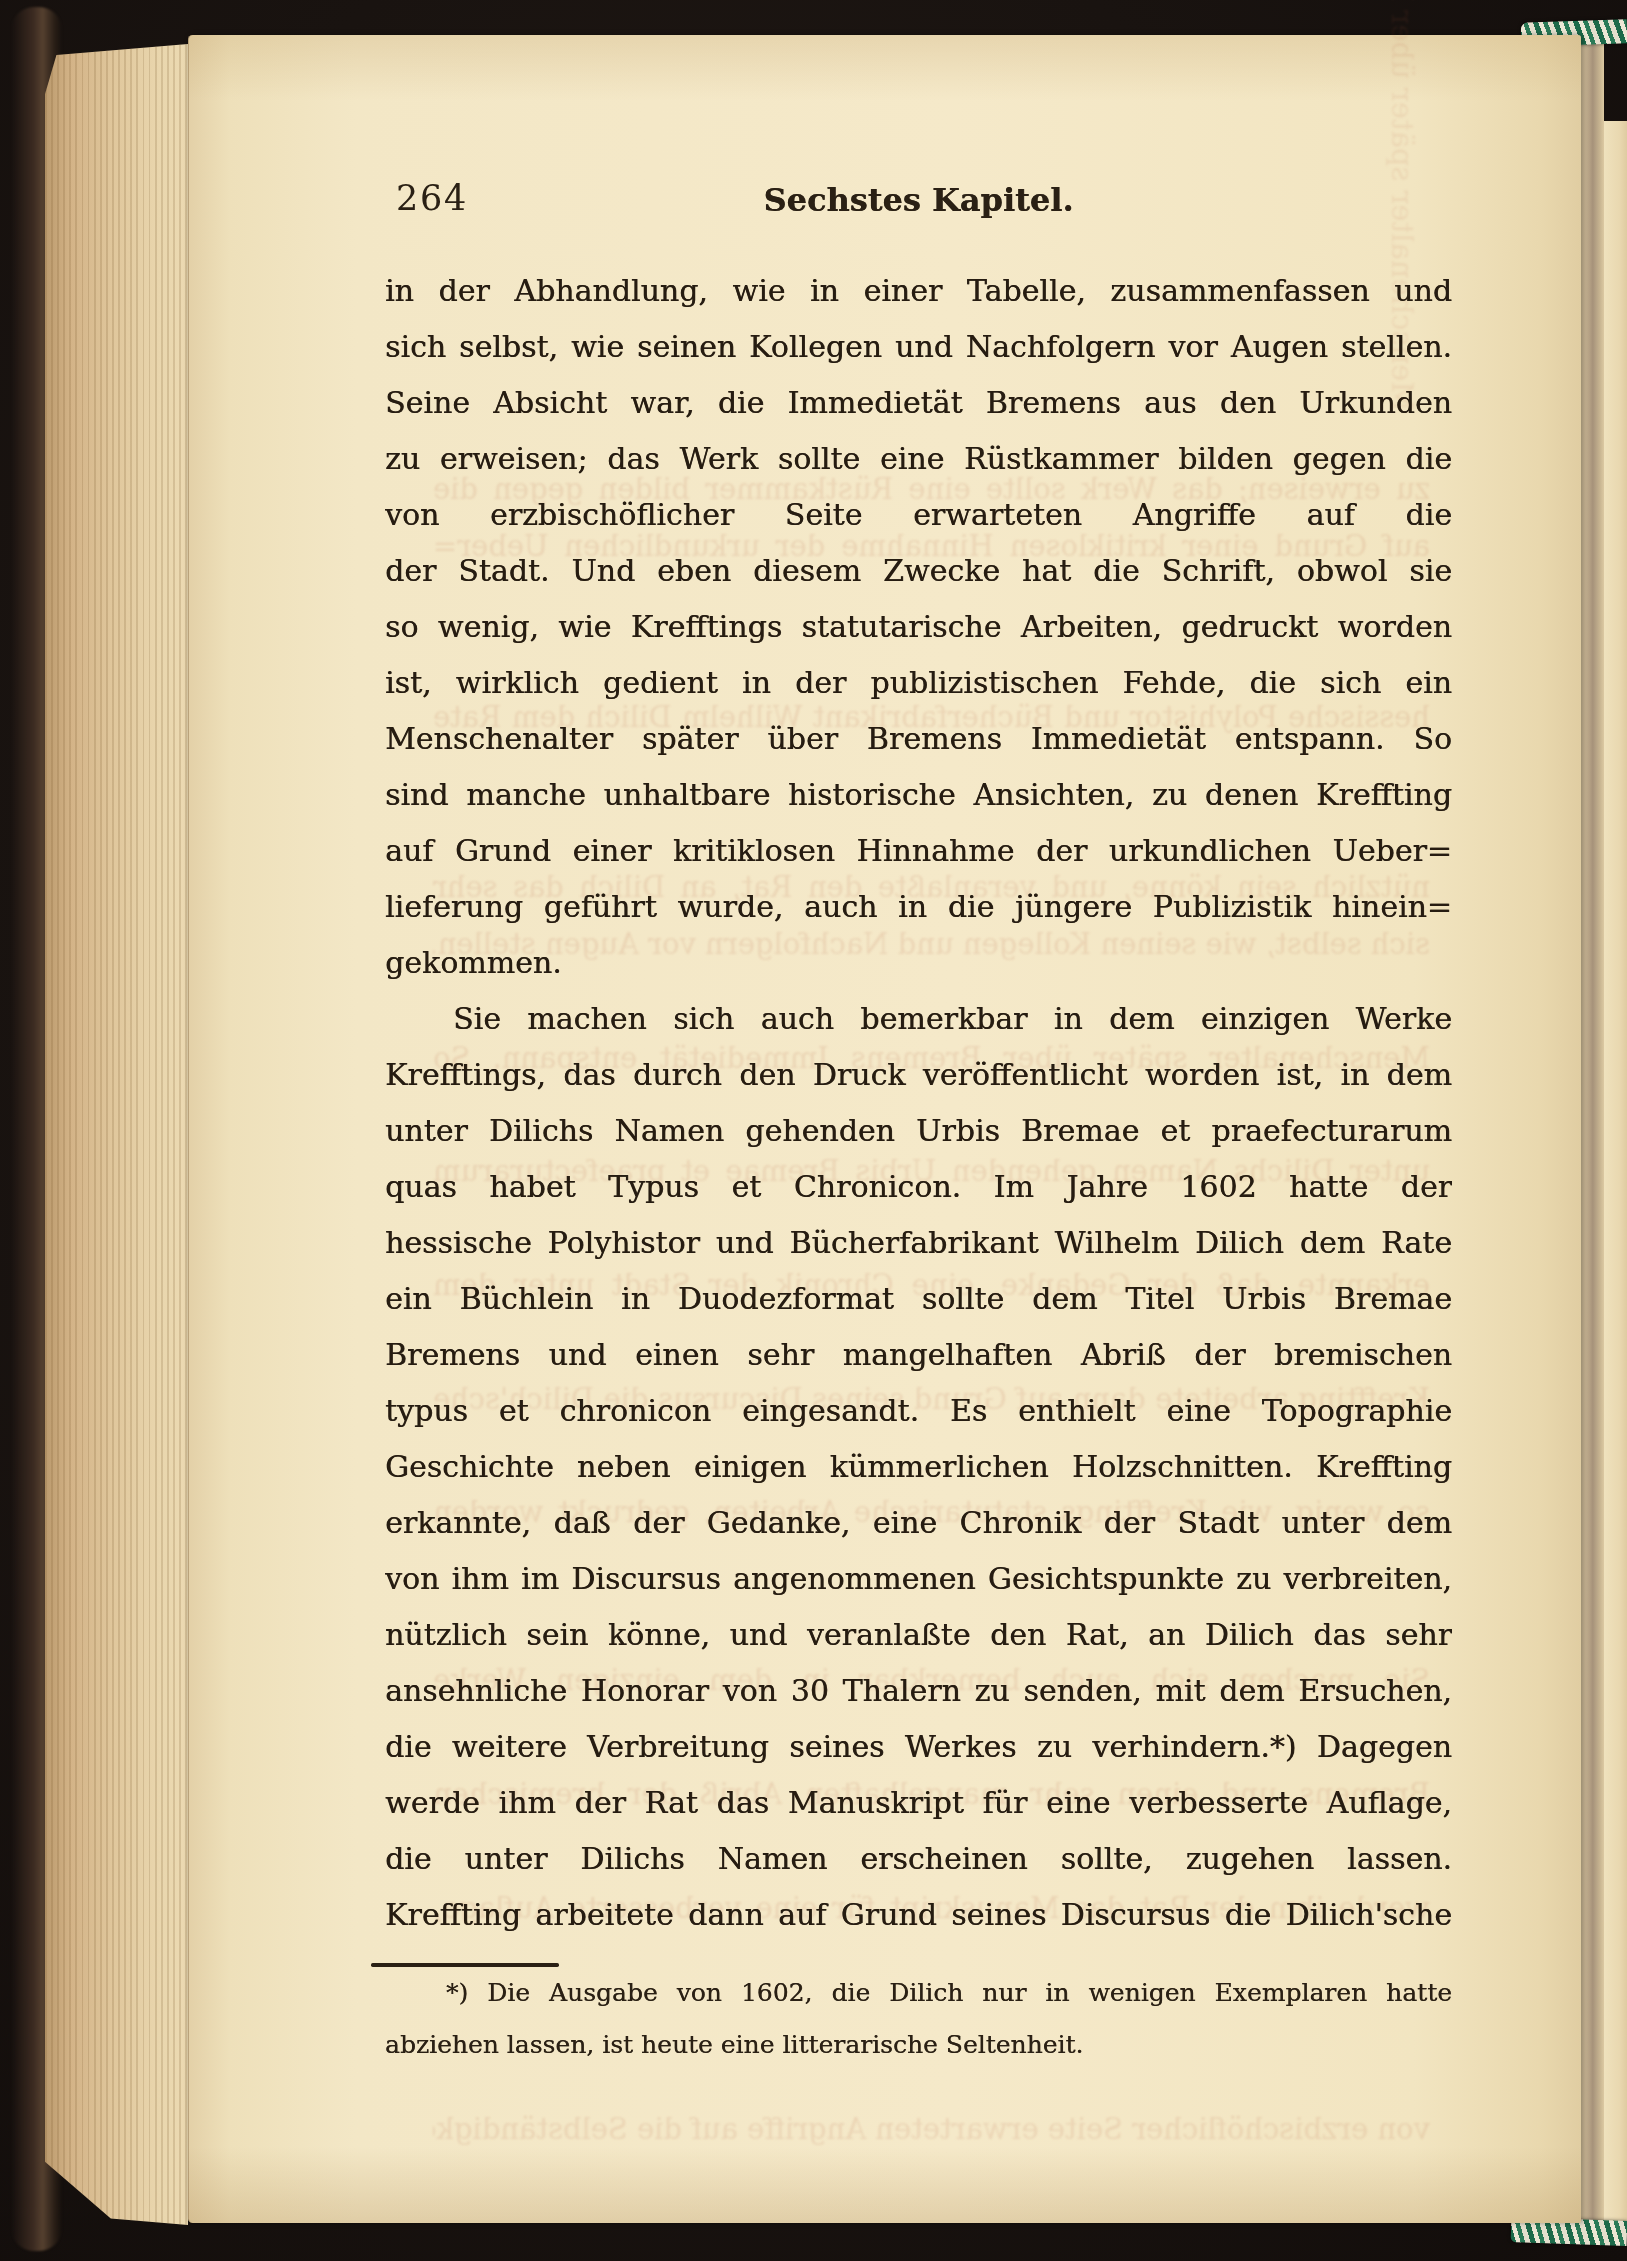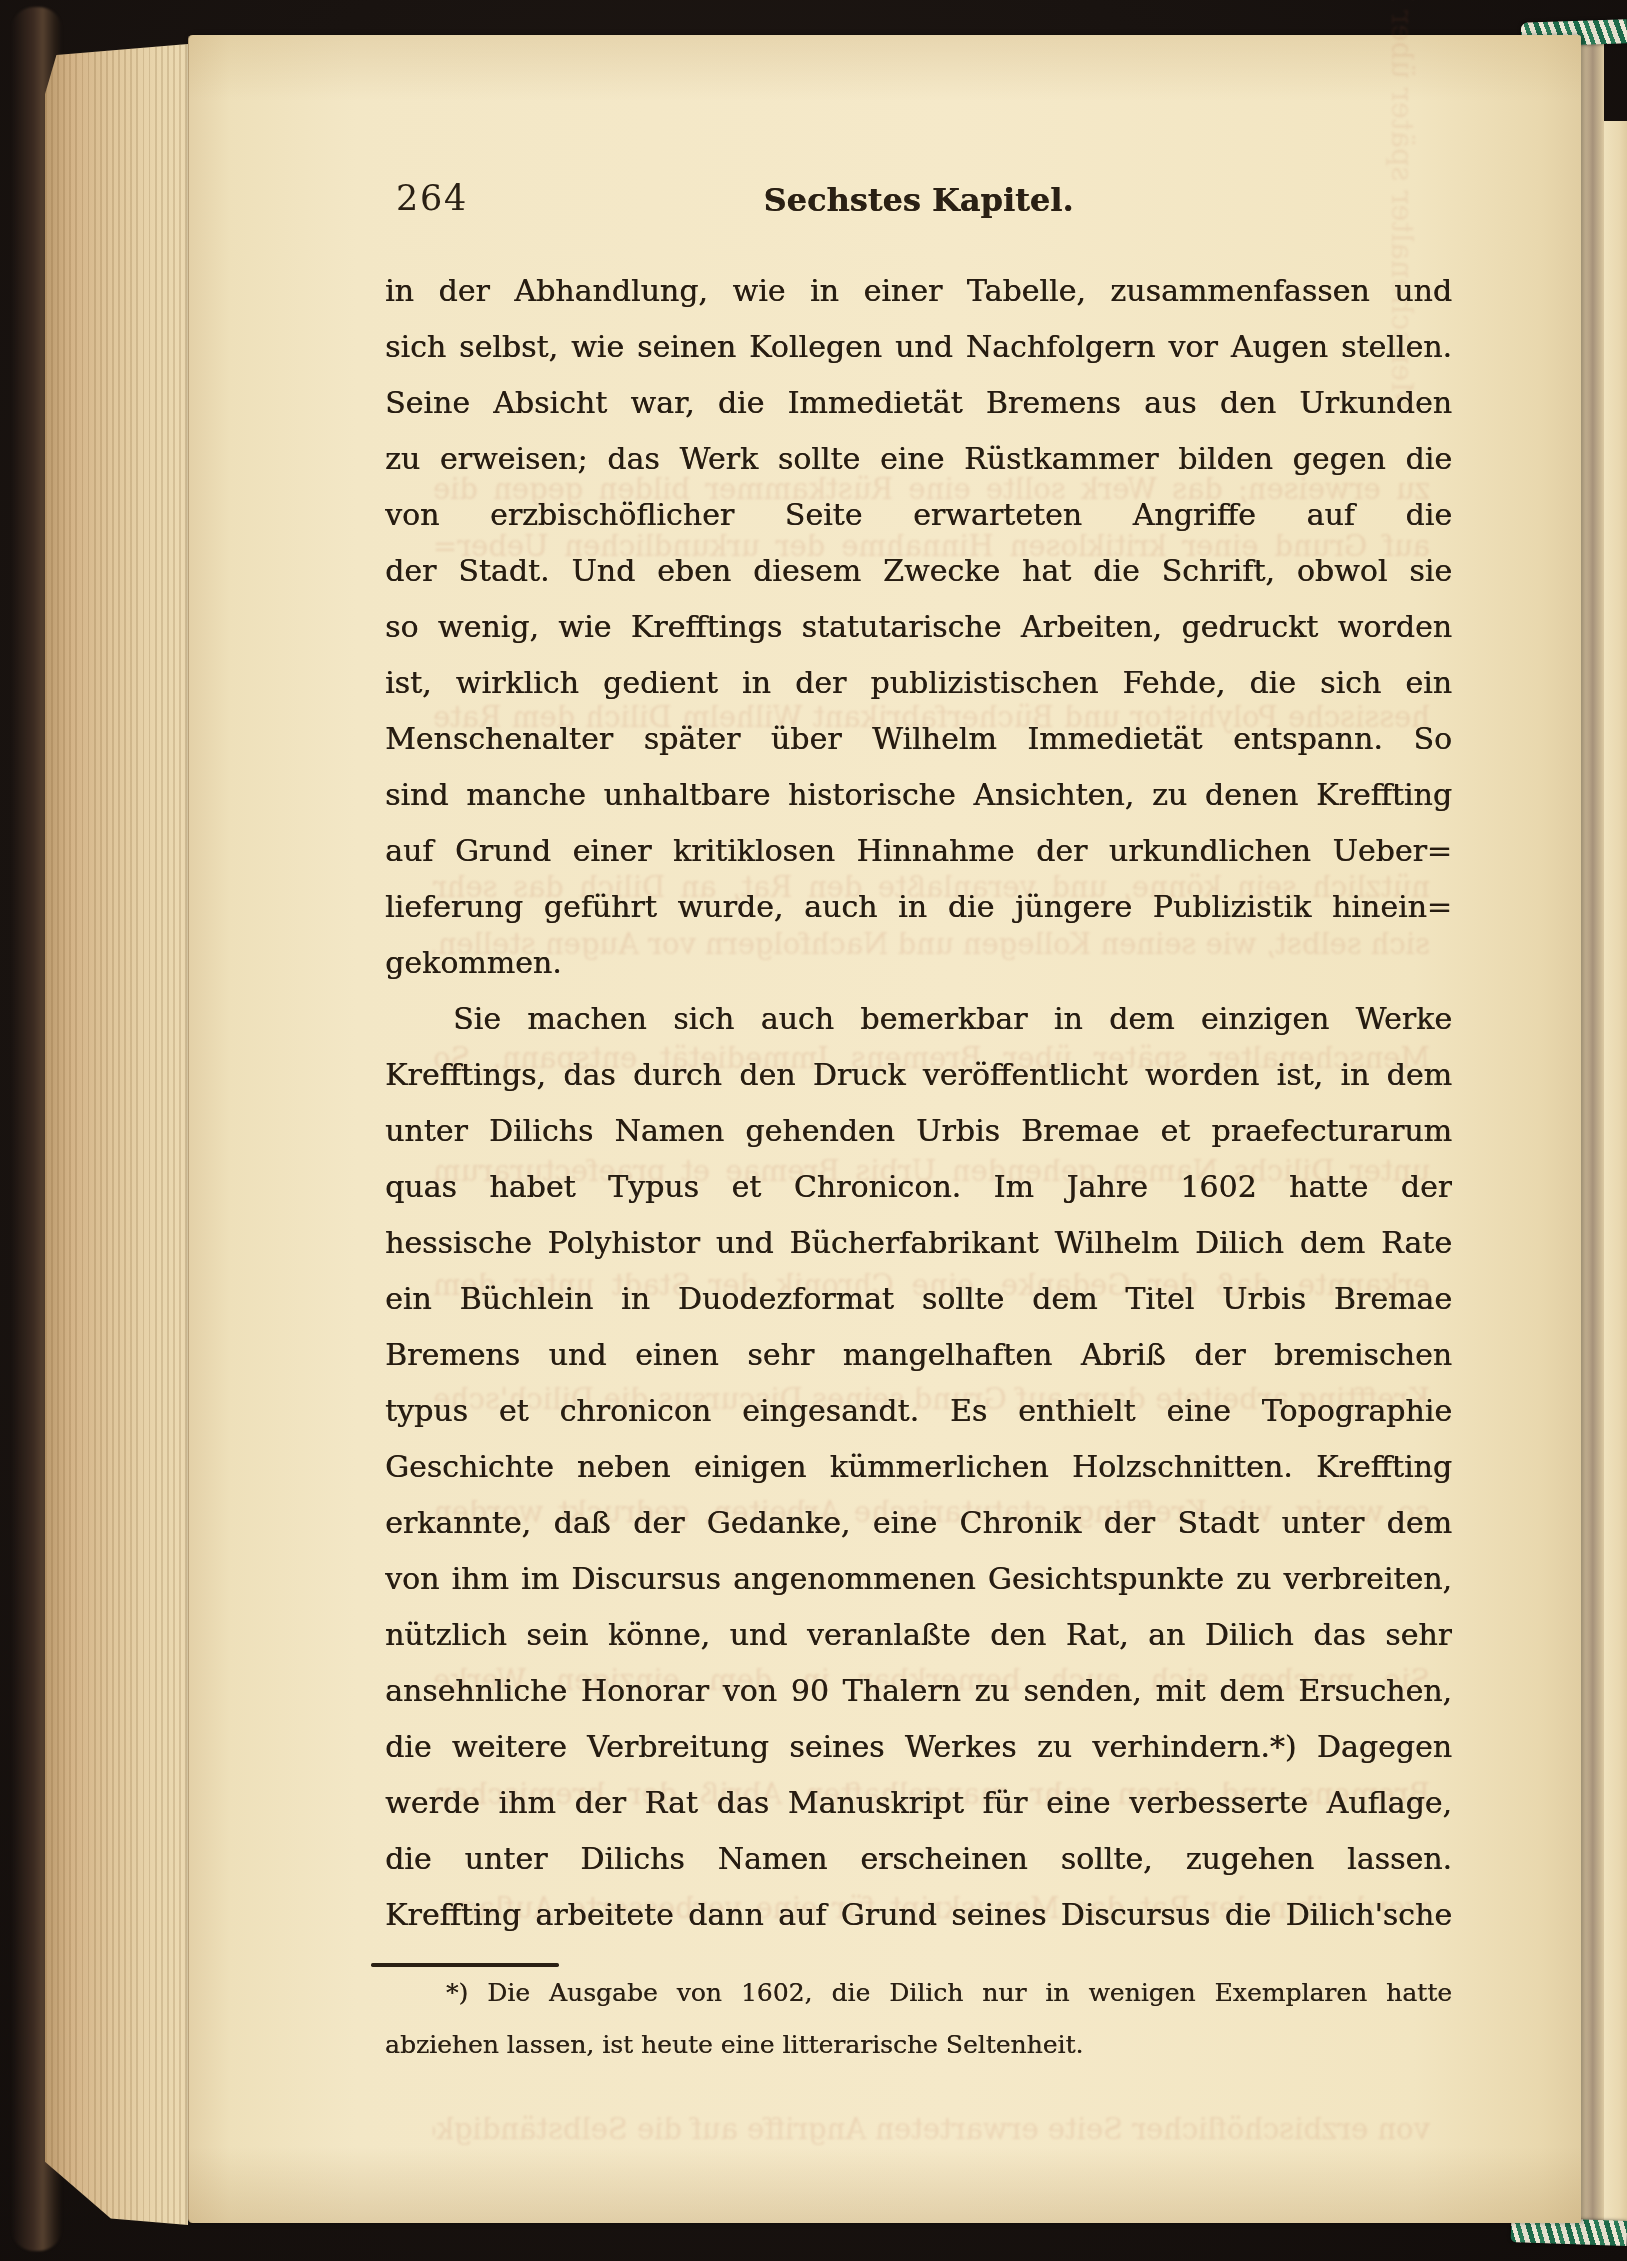--- a/index.html
+++ b/index.html
@@ -87,38 +87,38 @@
     <div class="runhead">Sechstes Kapitel.</div>
     <div class="body">
         <div class="bl">in der Abhandlung, wie in einer Tabelle, zusammenfassen und</div>
         <div class="bl">sich selbst, wie seinen Kollegen und Nachfolgern vor Augen stellen.</div>
         <div class="bl">Seine Absicht war, die Immedietät Bremens aus den Urkunden</div>
         <div class="bl">zu erweisen; das Werk sollte eine Rüstkammer bilden gegen die</div>
         <div class="bl">von erzbischöflicher Seite erwarteten Angriffe auf die Selbständigkeit</div>
         <div class="bl">der Stadt. Und eben diesem Zwecke hat die Schrift, obwol sie</div>
         <div class="bl">so wenig, wie Krefftings statutarische Arbeiten, gedruckt worden</div>
         <div class="bl">ist, wirklich gedient in der publizistischen Fehde, die sich ein</div>
-        <div class="bl">Menschenalter später über Wilhelm Immedietät entspann. So</div>
+        <div class="bl">Menschenalter später über Bremens Immedietät entspann. So</div>
         <div class="bl">sind manche unhaltbare historische Ansichten, zu denen Kreffting</div>
         <div class="bl">auf Grund einer kritiklosen Hinnahme der urkundlichen Ueber=</div>
         <div class="bl">lieferung geführt wurde, auch in die jüngere Publizistik hinein=</div>
         <div class="bl pend">gekommen.</div>
         <div class="bl indent">Sie machen sich auch bemerkbar in dem einzigen Werke</div>
         <div class="bl">Krefftings, das durch den Druck veröffentlicht worden ist, in dem</div>
         <div class="bl">unter Dilichs Namen gehenden Urbis Bremae et praefecturarum</div>
         <div class="bl">quas habet Typus et Chronicon. Im Jahre 1602 hatte der</div>
         <div class="bl">hessische Polyhistor und Bücherfabrikant Wilhelm Dilich dem Rate</div>
         <div class="bl">ein Büchlein in Duodezformat sollte dem Titel Urbis Bremae</div>
         <div class="bl">Bremens und einen sehr mangelhaften Abriß der bremischen</div>
         <div class="bl">typus et chronicon eingesandt. Es enthielt eine Topographie</div>
         <div class="bl">Geschichte neben einigen kümmerlichen Holzschnitten. Kreffting</div>
         <div class="bl">erkannte, daß der Gedanke, eine Chronik der Stadt unter dem</div>
         <div class="bl">von ihm im Discursus angenommenen Gesichtspunkte zu verbreiten,</div>
         <div class="bl">nützlich sein könne, und veranlaßte den Rat, an Dilich das sehr</div>
-        <div class="bl">ansehnliche Honorar von 90 Thalern zu senden, mit dem Ersuchen,</div>
+        <div class="bl">ansehnliche Honorar von 30 Thalern zu senden, mit dem Ersuchen,</div>
         <div class="bl">die weitere Verbreitung seines Werkes zu verhindern.*) Dagegen</div>
         <div class="bl">werde ihm der Rat das Manuskript für eine verbesserte Auflage,</div>
         <div class="bl">die unter Dilichs Namen erscheinen sollte, zugehen lassen.</div>
         <div class="bl">Kreffting arbeitete dann auf Grund seines Discursus die Dilich'sche</div>
       </div>
     <div class="fnrule"></div>
     <div class="footnote">
       <div class="fl f1">*) Die Ausgabe von 1602, die Dilich nur in wenigen Exemplaren hatte</div>
       <div class="fl f2">abziehen lassen, ist heute eine litterarische Seltenheit.</div>
     </div>

